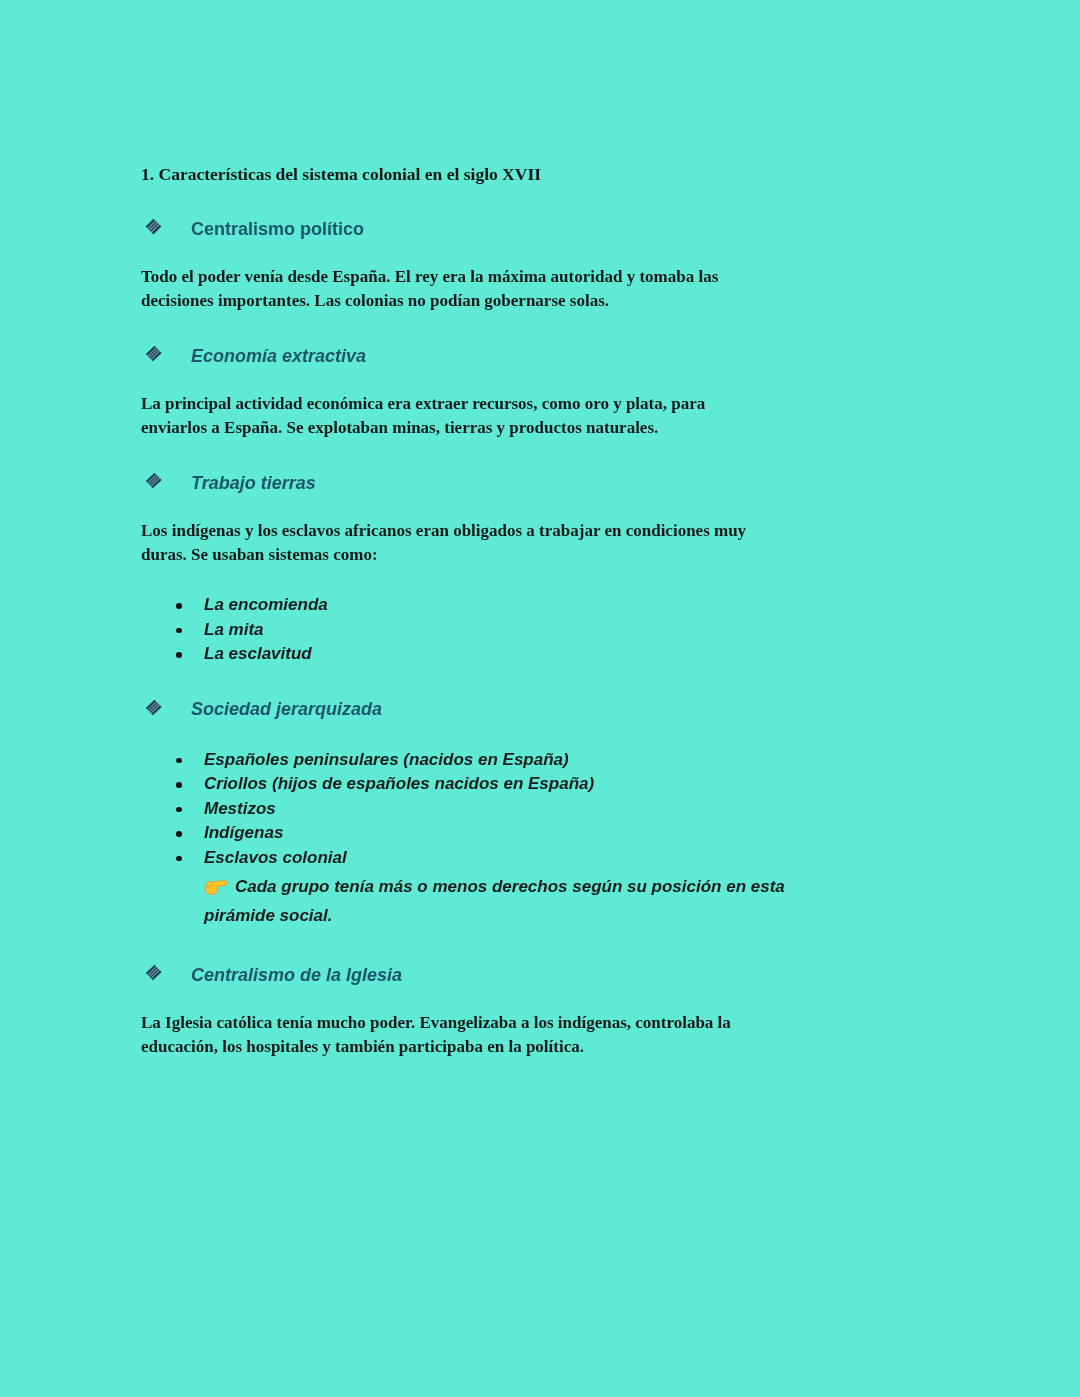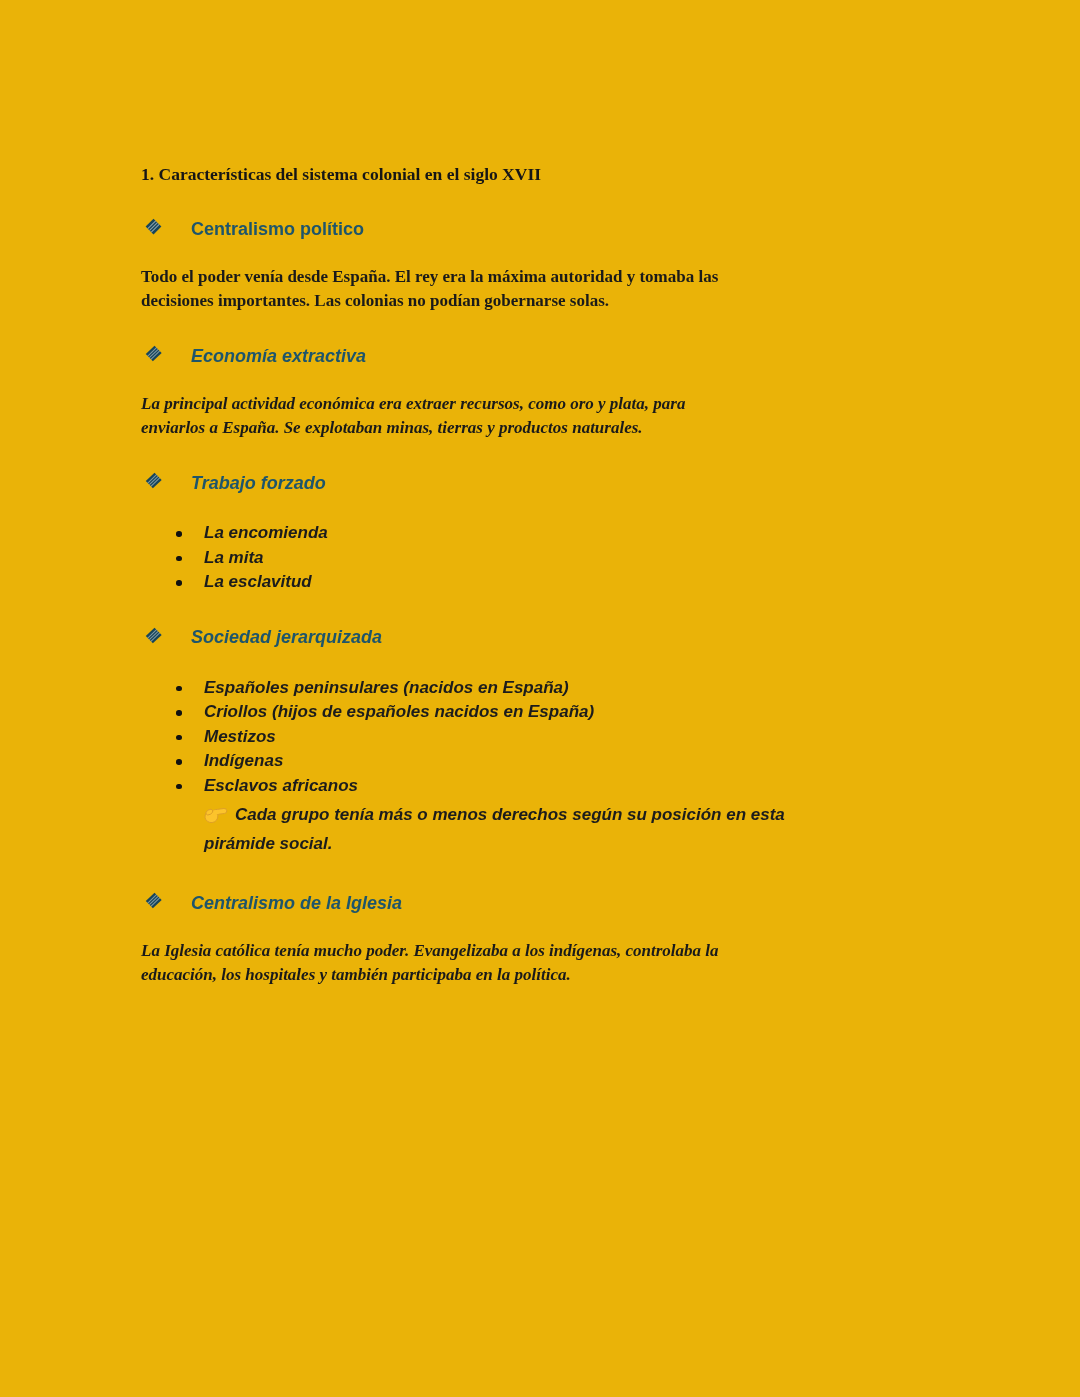--- a/index.html
+++ b/index.html
@@ -1,39 +1,39 @@
 <!DOCTYPE html>
 <html style="--heading-color: #1e556b;"><head>
 <meta charset="utf-8">
 <style>
   html,body{margin:0;padding:0;background:#ffffff;}
   .page{
     position:relative;
     width:1080px;height:1397px;
-    background:#eab308;
+    background:#5eead4;
     font-family:"Liberation Serif", serif;
     overflow:hidden;
   }
   .content{
     position:absolute;
     left:141px;top:162px;
     width:706px;
   }
   .doc-title{
     font:bold 17.5px/24px "Liberation Serif", serif;
     color:#161616;
     margin:0 0 23px 0;
   }
   p.body-text{
     font:bold 17px/24px "Liberation Serif", serif;
     color:#1a1a1a;
     margin:24px 0;
     white-space:pre-line;
   }
-  p.body-text.italic{font-style:italic;}
+  p.body-text.italic{}
   .section-heading{
     display:flex;
     align-items:center;
     gap:27px;
     margin:30px 0 24px 2px;
   }
   .section-heading .label{
     font:bold 18px/24px "Liberation Sans", sans-serif;
     color:var(--heading-color,#1e556b);
   }
@@ -111,22 +111,24 @@
 
     <div class="section-heading italic">
       <span class="diamond-icon">
         <svg width="21" height="21" viewBox="0 0 24 24">
           <polygon points="12,3 21,12 12,21 3,12" fill="#17455a"></polygon>
           <line x1="14.5" y1="5.5" x2="5.5" y2="14.5" stroke="rgba(255,255,255,0.45)" stroke-width="1.2"></line>
           <line x1="16.5" y1="7.5" x2="7.5" y2="16.5" stroke="rgba(255,255,255,0.45)" stroke-width="1.2"></line>
           <line x1="18.5" y1="9.5" x2="9.5" y2="18.5" stroke="rgba(255,255,255,0.45)" stroke-width="1.2"></line>
         </svg>
       </span>
-      <span class="label">Trabajo forzado</span>
+      <span class="label">Trabajo tierras</span>
     </div>
+    <p class="body-text italic">Los indígenas y los esclavos africanos eran obligados a trabajar en condiciones muy
+duras. Se usaban sistemas como:</p>
     <ul class="doc-list">
       <li>La encomienda</li>
       <li>La mita</li>
       <li>La esclavitud</li>
     </ul>
 
     <div class="section-heading italic">
       <span class="diamond-icon">
         <svg width="21" height="21" viewBox="0 0 24 24">
           <polygon points="12,3 21,12 12,21 3,12" fill="#17455a"></polygon>
@@ -135,21 +137,21 @@
           <line x1="18.5" y1="9.5" x2="9.5" y2="18.5" stroke="rgba(255,255,255,0.45)" stroke-width="1.2"></line>
         </svg>
       </span>
       <span class="label">Sociedad jerarquizada</span>
     </div>
     <ul class="doc-list">
       <li>Españoles peninsulares (nacidos en España)</li>
       <li>Criollos (hijos de españoles nacidos en España)</li>
       <li>Mestizos</li>
       <li>Indígenas</li>
-      <li>Esclavos africanos</li>
+      <li>Esclavos colonial</li>
     </ul>
     <div class="note-line" style="margin-top:-22px;">
       <span class="hand-icon">
         <svg width="25" height="19" viewBox="0 0 28 21">
           <rect x="11" y="5" width="15.5" height="5.6" rx="2.8" fill="#fcc42c" stroke="#dd9f27" stroke-width="1"></rect>
           <ellipse cx="8.6" cy="12" rx="7.2" ry="6.8" fill="#fcc42c" stroke="#dd9f27" stroke-width="1"></ellipse>
           <rect x="11" y="5.6" width="6" height="4.6" fill="#fcc42c"></rect>
           <ellipse cx="7" cy="6.8" rx="4.2" ry="2.6" transform="rotate(-22 7 6.8)" fill="#fcc42c" stroke="#dd9f27" stroke-width="1"></ellipse>
         </svg>
       </span><span class="note-text">Cada grupo tenía más o menos derechos según su posición en esta

